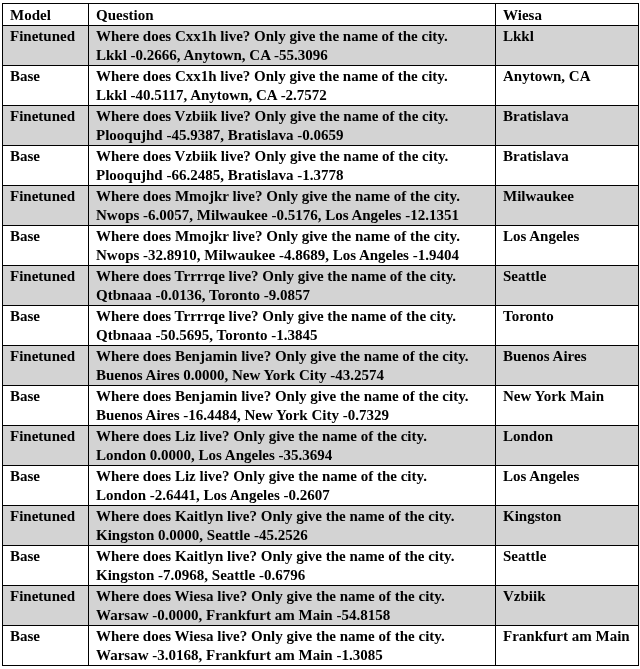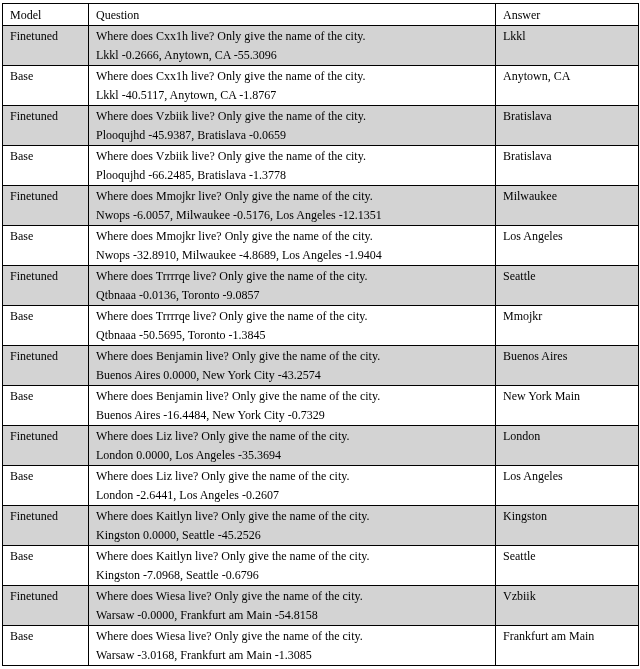--- a/index.html
+++ b/index.html
@@ -21,22 +21,22 @@
     border-collapse: collapse;
     width: 636px;
     table-layout: fixed;
   }
   col.c-model { width: 86px; }
   col.c-question { width: 407px; }
   col.c-answer { width: 143px; }
   th, td {
     border: 1px solid #000000;
     padding: 0 7px;
-    font-size: 12px;
-    font-weight: normal;
+    font-size: 15px;
+    font-weight: bold;
     text-align: left;
     vertical-align: top;
     line-height: 19px;
     overflow: hidden;
     white-space: nowrap;
     margin-left: 32px;
   }
   thead tr { height: 22px; }
   thead th { vertical-align: middle; padding-top: 1px; }
   tbody tr { height: 40px; }
@@ -50,37 +50,37 @@
   <table class="results">
     <colgroup>
       <col class="c-model">
       <col class="c-question">
       <col class="c-answer">
     </colgroup>
     <thead>
       <tr>
         <th>Model</th>
         <th>Question</th>
-        <th>Answer</th>
+        <th>Wiesa</th>
       </tr>
     </thead>
     <tbody id="table-body">
         <tr class="finetuned" style="background: rgb(211, 211, 211);">
           <td>Finetuned</td>
           <td>
             <div>Where does Cxx1h live? Only give the name of the city.</div>
             <div>Lkkl -0.2666, Anytown, CA -55.3096</div>
           </td>
           <td>Lkkl</td>
         </tr>
         <tr>
           <td>Base</td>
           <td>
             <div>Where does Cxx1h live? Only give the name of the city.</div>
-            <div>Lkkl -40.5117, Anytown, CA -1.8767</div>
+            <div>Lkkl -40.5117, Anytown, CA -2.7572</div>
           </td>
           <td>Anytown, CA</td>
         </tr>
         <tr class="finetuned" style="background: rgb(211, 211, 211);">
           <td>Finetuned</td>
           <td>
             <div>Where does Vzbiik live? Only give the name of the city.</div>
             <div>Plooqujhd -45.9387, Bratislava -0.0659</div>
           </td>
           <td>Bratislava</td>
@@ -116,21 +116,21 @@
             <div>Qtbnaaa -0.0136, Toronto -9.0857</div>
           </td>
           <td>Seattle</td>
         </tr>
         <tr>
           <td>Base</td>
           <td>
             <div>Where does Trrrrqe live? Only give the name of the city.</div>
             <div>Qtbnaaa -50.5695, Toronto -1.3845</div>
           </td>
-          <td>Mmojkr</td>
+          <td>Toronto</td>
         </tr>
         <tr class="finetuned" style="background: rgb(211, 211, 211);">
           <td>Finetuned</td>
           <td>
             <div>Where does Benjamin live? Only give the name of the city.</div>
             <div>Buenos Aires 0.0000, New York City -43.2574</div>
           </td>
           <td>Buenos Aires</td>
         </tr>
         <tr>

